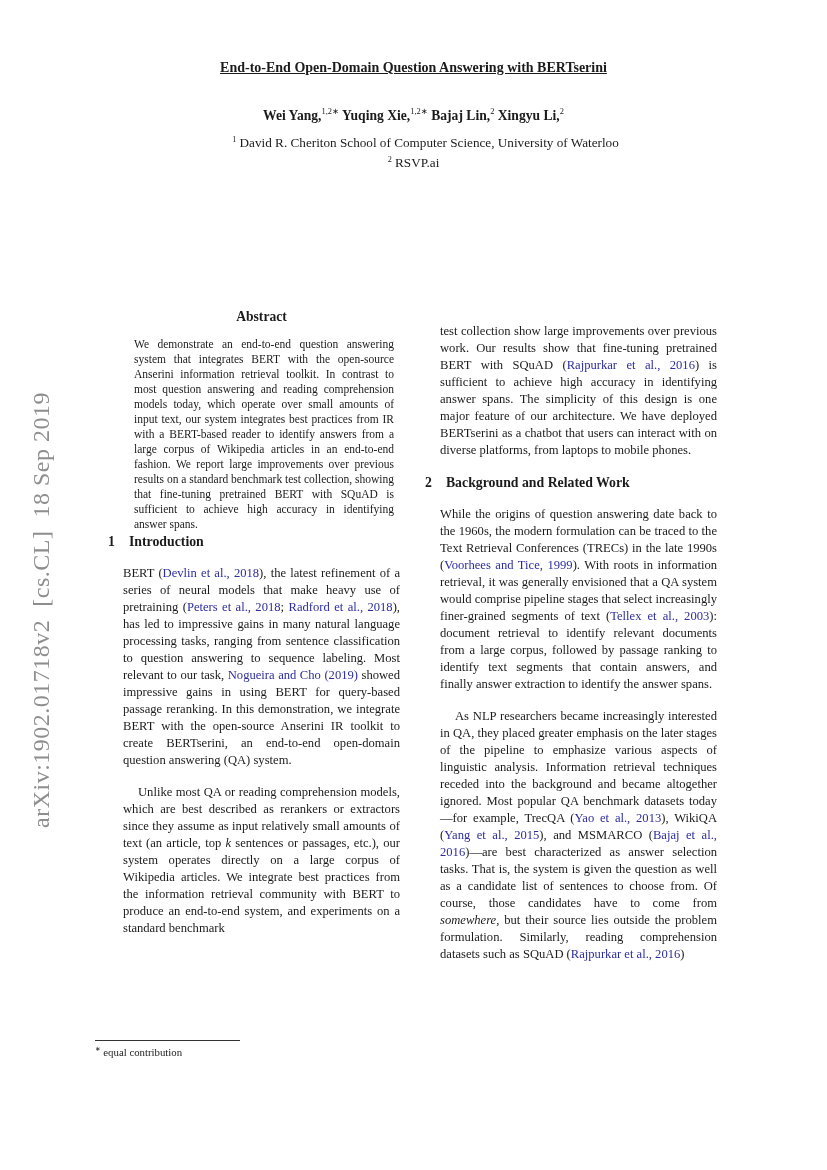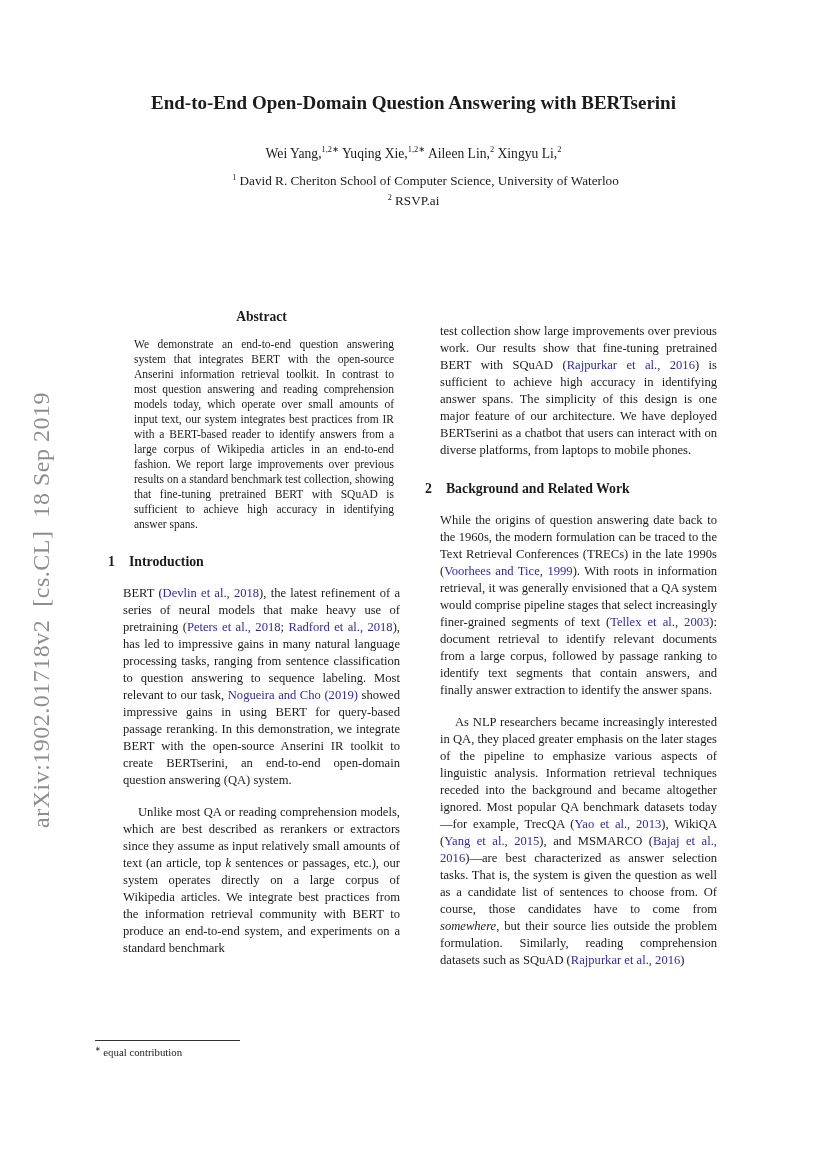--- a/index.html
+++ b/index.html
@@ -13,40 +13,40 @@
 
   .arxiv-strip {
     position: absolute; top: 610px; left: 41px;
     transform: translate(-50%, -50%) rotate(-90deg);
     white-space: pre;
     font-size: 24px; letter-spacing: 0.5px;
     color: var(--watermark, #8e8e8e);
   }
 
   .paper-header { position: absolute; top: 0; left: 0; width: 827px; text-align: center; }
-  .title { margin-top: 92px; font-size: 19px; font-weight: bold; }
+  .title { margin-top: 60px; font-size: 14px; font-weight: bold; text-decoration: underline; }
   .authors { font-size: 13.6px; line-height: 24px; }
   .authors.line1 { margin-top: 28px; }
   .affil { font-size: 13.2px; line-height: 20px; }
   .affil.first { margin-top: 5px; padding-left: 24px; }
-  .bold { font-weight: normal; }
+  .bold { font-weight: bold; }
   sup { font-size: 0.62em; line-height: 0; }
 
   .col {
     position: absolute; top: 300px; width: 307px;
     text-align: justify; font-size: 12.6px; line-height: 17px;
     hyphens: auto;
   }
   .col-left { left: 108px; }
   .col-right { left: 425px; padding-top: 8px; }
 
   .abstract-heading { text-align: center; font-size: 13.6px; font-weight: bold; margin: 8px 0 12px; }
   .abstract-body { font-size: 11.5px; line-height: 15px; padding: 0 21px 0 26px; }
 
-  .section-heading { font-size: 13.8px; font-weight: bold; margin: 21px 0 12px; text-align: left; }
+  .section-heading { font-size: 13.8px; font-weight: bold; margin: 1px 0 12px; text-align: left; }
   .section-heading .sec-num { margin-right: 14px; }
 
   .body-p { margin: 15px; }
   .body-p.indent { text-indent: 15px; }
 
   .cite { color: var(--citation, #2d2d9e); }
   .italic { font-style: italic; }
 
   .footnote { position: absolute; left: 95px; top: 1040px; width: 307px; text-align: left; }
   .footnote-rule { width: 145px; border-top: 1px solid #333; margin-bottom: 5px; }
@@ -54,21 +54,21 @@
 </style>
 </head>
 <body>
 
 <div class="page">
 
   <div class="arxiv-strip">arXiv:1902.01718v2  [cs.CL]  18 Sep 2019</div>
 
   <header class="paper-header">
     <h1 class="title">End-to-End Open-Domain Question Answering with BERTserini</h1>
-    <div class="authors line1"><span class="bold">Wei Yang,</span><sup>1,2∗</sup><span class="bold"> Yuqing Xie,</span><sup>1,2∗</sup><span class="bold"> Aileen Lin,</span><sup>2</sup><span class="bold"> Xingyu Li,</span><sup>2</sup></div>
+    <div class="authors line1"><span class="bold">Wei Yang,</span><sup>1,2∗</sup><span class="bold"> Yuqing Xie,</span><sup>1,2∗</sup><span class="bold"> Bajaj Lin,</span><sup>2</sup><span class="bold"> Xingyu Li,</span><sup>2</sup></div>
     <div class="affil first"><sup>1</sup> David R. Cheriton School of Computer Science, University of Waterloo</div>
     <div class="affil"><sup>2</sup> RSVP.ai</div>
   </header>
 
   <section class="col col-left">
     <h2 class="abstract-heading">Abstract</h2>
     <p class="abstract-body">We demonstrate an end-to-end question answering system that integrates BERT with the open-source Anserini information retrieval toolkit. In contrast to most question answering and reading comprehension models today, which operate over small amounts of input text, our system integrates best practices from IR with a BERT-based reader to identify answers from a large corpus of Wikipedia articles in an end-to-end fashion. We report large improvements over previous results on a standard benchmark test collection, showing that fine-tuning pretrained BERT with SQuAD is sufficient to achieve high accuracy in identifying answer spans.</p>
 
     <h3 class="section-heading">
       <span class="sec-num">1</span><span>Introduction</span>

